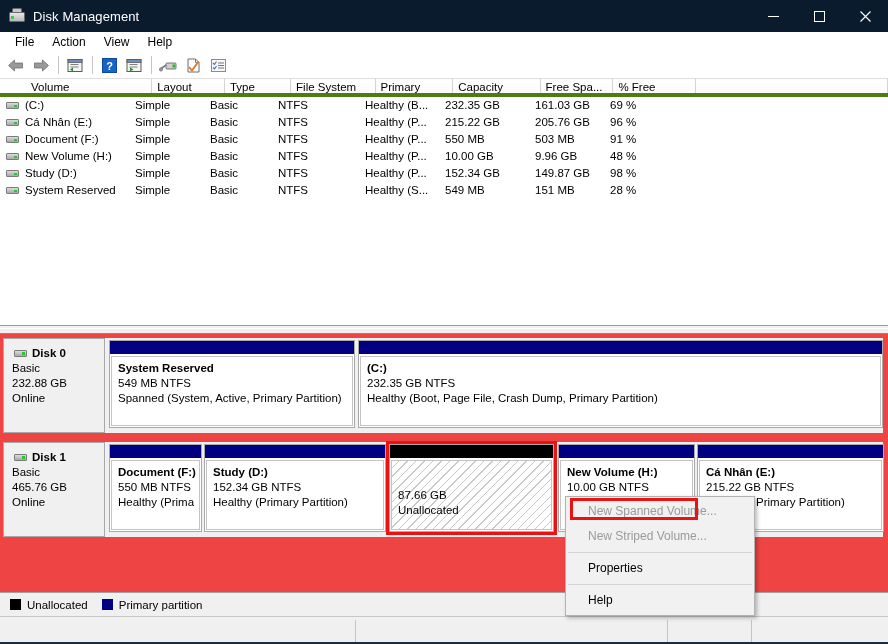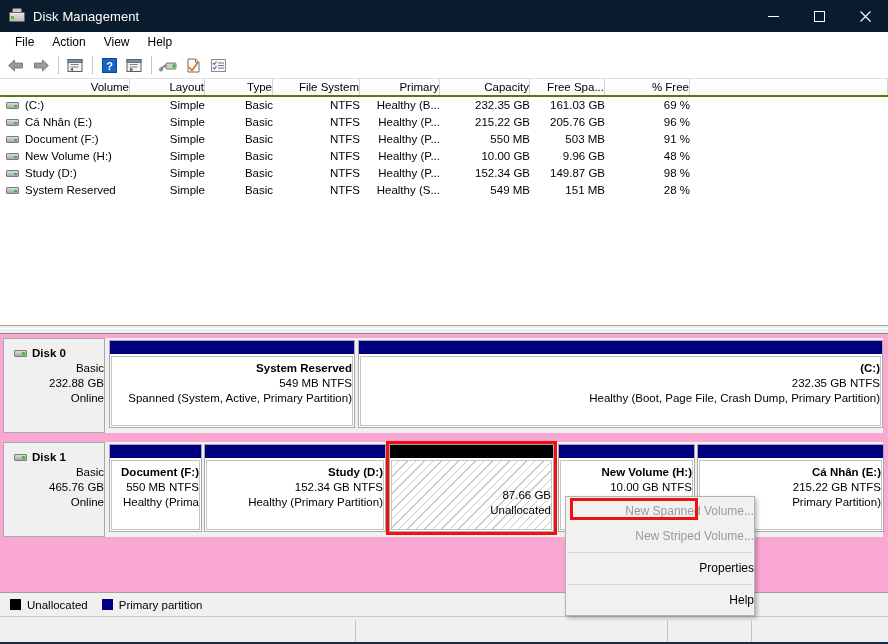--- a/index.html
+++ b/index.html
@@ -8,21 +8,20 @@
     width: 888px; height: 644px;
     overflow: hidden;
     background: #ffffff;
     font-family: "Liberation Sans", sans-serif;
     -webkit-font-smoothing: antialiased;
   }
   #app {
     position: relative;
     width: 888px; height: 608px;
     background: #f0f0f0;
-    text-align: right;
   }
 
   
   .titlebar {
     position: absolute; top: 0; left: 0;
     width: 888px; height: 32px;
     background: #0b1b2e;
     display: flex; align-items: center;
   }
   .titlebar-icon {
@@ -103,21 +102,22 @@
   
   .listpane {
     position: absolute; top: 79px; left: 0;
     width: 888px; height: 246px;
     background: #ffffff;
     overflow: hidden;
   }
   .header-row {
     display: flex; height: 18px;
     background: #ffffff;
-    border-bottom: 2px solid #4d7c0f;
+    border-bottom: 4px solid #4d7c0f;
+    padding-left: 26px;
   }
   .hcell {
     font-size: 11.5px; color: #000;
     padding-left: 5px;
     line-height: 17px;
     border-right: 1px solid #d4d4d4;
     overflow: hidden; white-space: nowrap;
     background: linear-gradient(#ffffff, #fbfbfb);
   }
   .rows { }
@@ -157,21 +157,21 @@
     position: absolute; top: 2px; left: 0;
     width: 888px; height: 4px;
     background: #f0f0f0;
     border-top: 1px solid #ffffff;
   }
 
   
   .graphpane {
     position: absolute; top: 334px; left: 0;
     width: 888px; height: 258px;
-    background: #f9a8d4;
+    background: #ef4444;
     overflow: hidden;
   }
   .diskrow {
     position: absolute; left: 3px;
     height: 95px;
     background: #f0f0f0;
   }
   .diskinfo {
     position: absolute; left: 0; top: 0;
     width: 102px; height: 95px;

